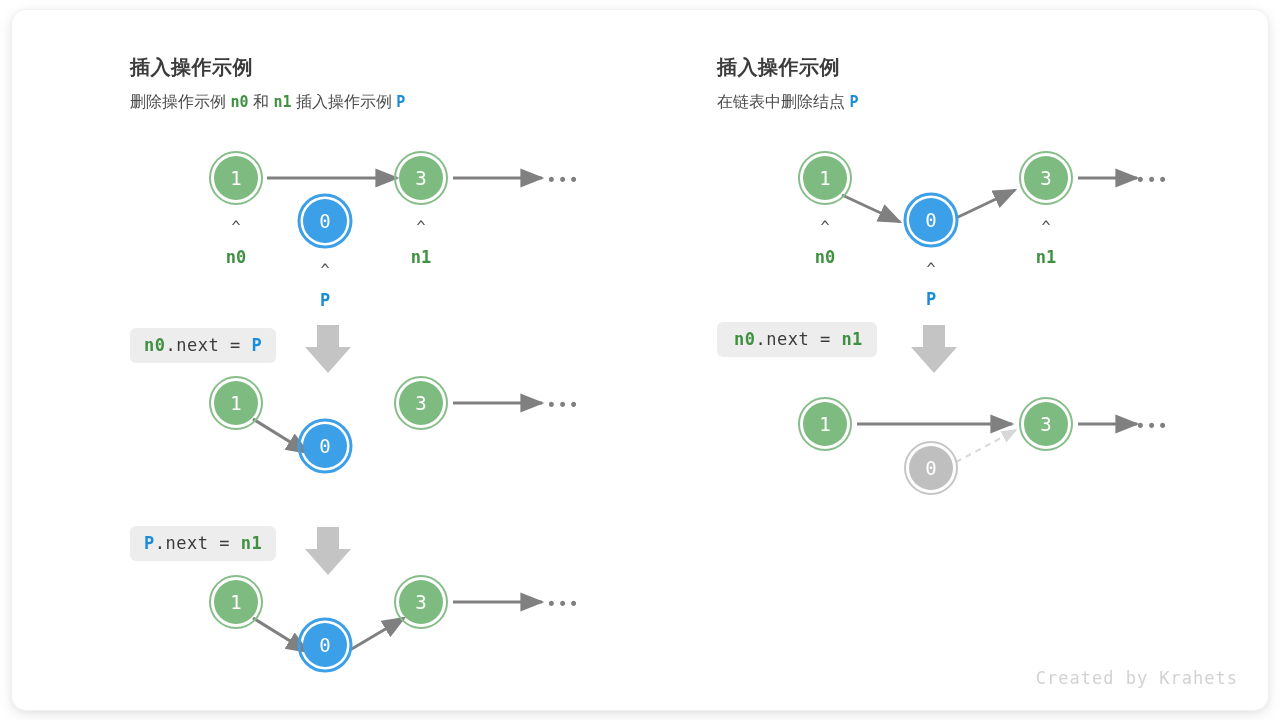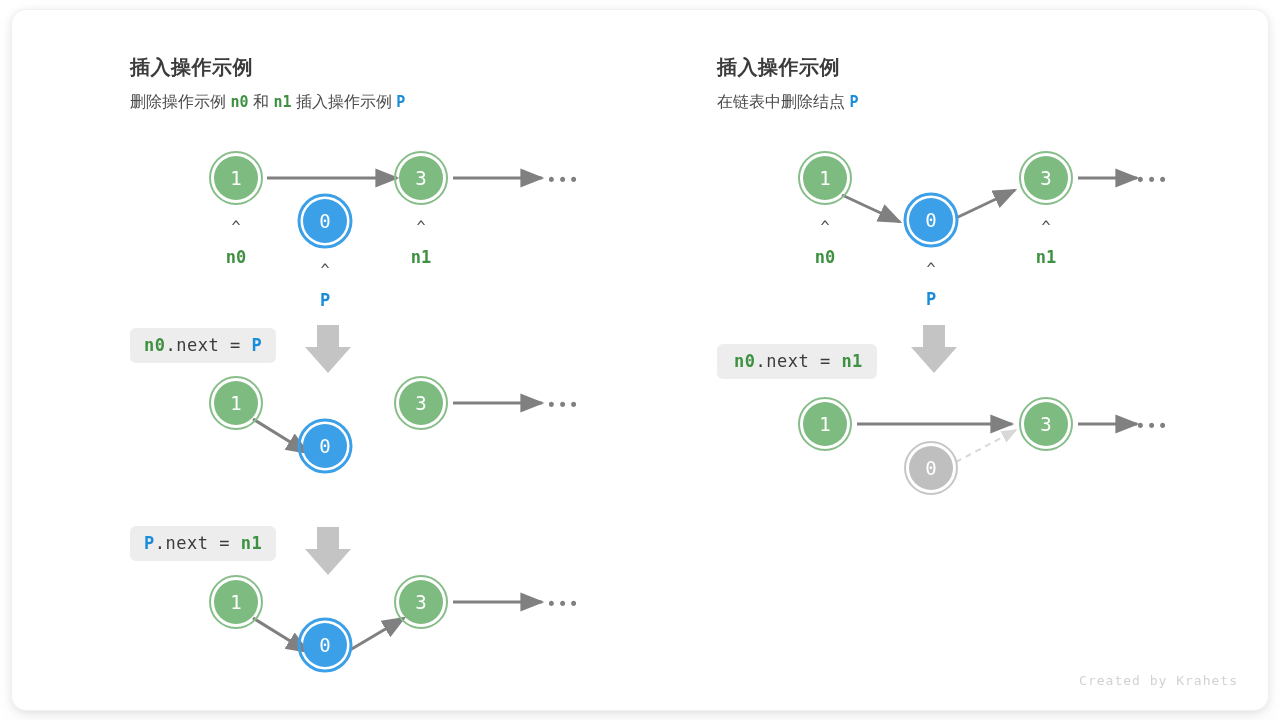--- a/index.html
+++ b/index.html
@@ -75,21 +75,21 @@
     position: absolute;
     left: 0;
     top: 0;
     pointer-events: none;
   }
   .credit {
     position: absolute;
     right: 30px;
     bottom: 22px;
     font-family: "DejaVu Sans Mono", monospace;
-    font-size: 13px;
+    font-size: 17px;
     color: #d2d2d2;
     letter-spacing: 1px;
     text-align: center;
   }
   .node-val {
     font-family: "DejaVu Sans Mono", monospace;
     font-size: 19px;
     fill: #ffffff;
   }
   .ptr-label {
@@ -114,21 +114,21 @@
 
     <div class="codebox" style="left:10px; top:318px;"><b class="g">n0</b><span>.next = </span><b class="b">P</b></div>
 
     <div class="codebox" style="left:10px; top:516px;"><b class="b">P</b><span>.next = </span><b class="g">n1</b></div>
   </div>
 
   <div class="panel panel-right">
     <div class="panel-title">插入操作示例</div>
     <div class="panel-sub"><span>在链表中删除结点 </span><span class="mono b">P</span></div>
 
-    <div class="codebox" style="left:10px; top:334px;padding-left:17px;"><b class="g">n0</b><span>.next = </span><b class="g">n1</b></div>
+    <div class="codebox" style="left:10px; top:312px;padding-left:17px;"><b class="g">n0</b><span>.next = </span><b class="g">n1</b></div>
   </div>
 
   <svg class="svg-layer" width="1256" height="700" viewBox="0 0 1256 700">
     <defs>
       <marker id="ah" markerWidth="9" markerHeight="9" refX="7.2" refY="3.2" orient="auto" markerUnits="strokeWidth">
         <path d="M0,0 L8,3.2 L0,6.4 z" fill="#808080"></path>
       </marker>
       <marker id="ahd" markerWidth="9" markerHeight="9" refX="7.2" refY="3.2" orient="auto" markerUnits="strokeWidth">
         <path d="M0,0 L8,3.2 L0,6.4 z" fill="#d8d8d8"></path>
       </marker>

